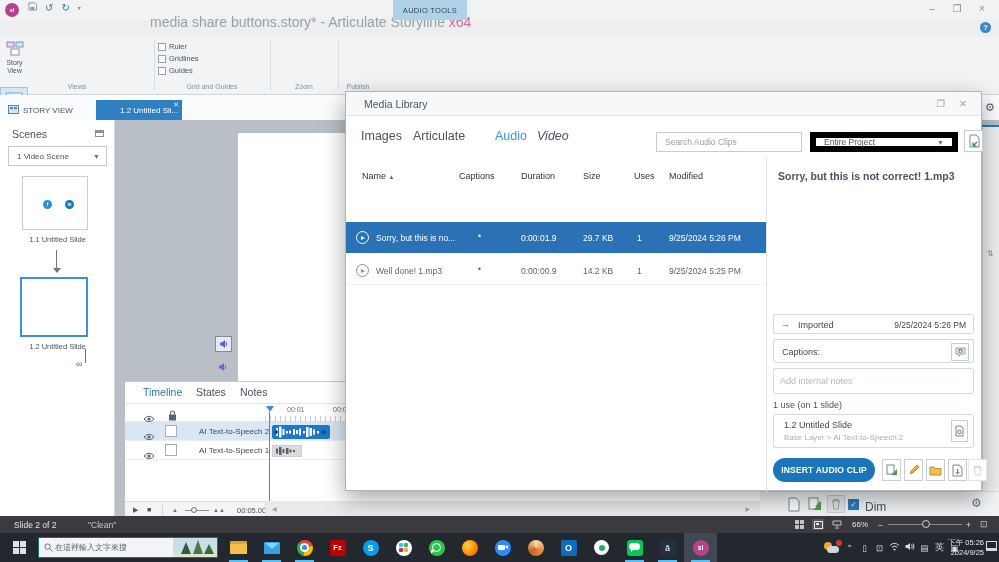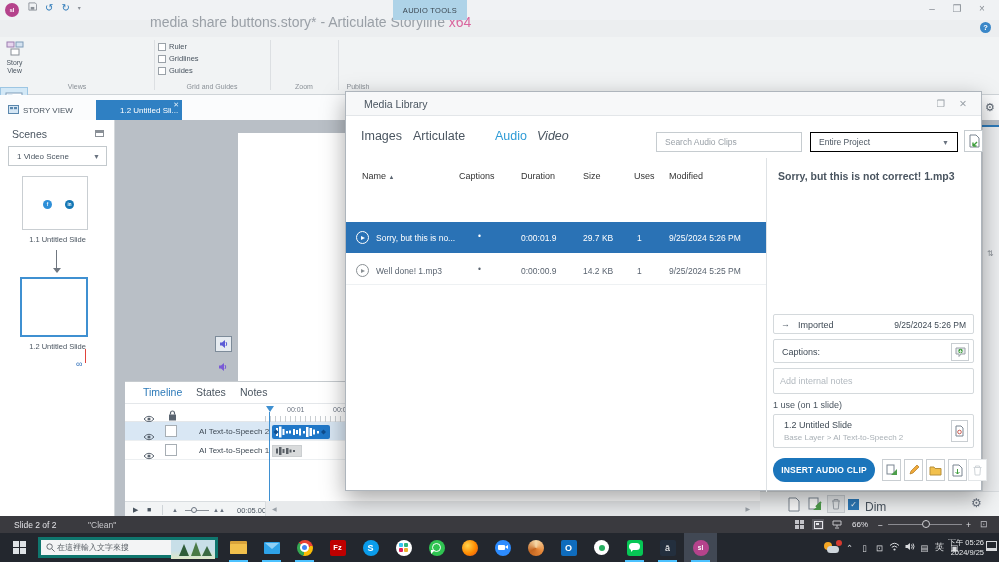--- a/index.html
+++ b/index.html
@@ -94,21 +94,21 @@
   .dialog{left:345px;top:91px;width:637px;height:400px;background:#fff;border:1px solid #aeb5bc;
         box-shadow:0 8px 22px rgba(0,0,0,.35);}
   .dlg-title{position:absolute;left:0;top:0;width:100%;height:24px;background:#f7f8f9;border-bottom:1px solid #e3e6e9;}
   .dlg-title .t{position:absolute;left:18px;top:6px;font-size:10.5px;color:#4a5560;}
   .dlg-ctl{position:absolute;top:6px;color:#9aa1a8;font-size:9.5px;}
   .mltab{position:absolute;top:37px;font-size:12.5px;color:#4a5560;}
   .mltab.active{color:#2e9bd6;}
   .mlsearch{position:absolute;left:310px;top:40px;width:146px;height:20px;border:1px solid #c6ccd0;
         font-size:8.5px;color:#4a5560;padding:0 8px;font-family:"Liberation Sans",sans-serif;}
   .mlsearch::placeholder{color:#9aa1a8;}
-  .mlscope{position:absolute;left:464px;top:40px;width:148px;height:20px;border:1px solid #000000;background:#fff;
+  .mlscope{position:absolute;left:464px;top:40px;width:148px;height:20px;border:6px solid #000000;background:#fff;
         font-size:8.5px;color:#4a5560;display:flex;align-items:center;padding-left:8px;}
   .mlimport{position:absolute;left:618px;top:38px;width:19px;height:22px;border:1px solid #c6ccd0;background:#fff;
         display:flex;align-items:center;justify-content:center;}
   .th{position:absolute;top:79px;font-size:9px;color:#333;}
   .mlrow{position:absolute;left:0;width:420px;margin-top:31px;}
   .cell{position:absolute;font-size:8.5px;}
   .playcirc{position:absolute;width:13px;height:13px;border-radius:50%;display:flex;align-items:center;justify-content:center;}
   .vdiv{position:absolute;left:420px;top:66px;width:1px;height:334px;background:#dee2e5;}
   .det-title{position:absolute;left:432px;top:78px;font-size:10.5px;color:#4a5560;font-weight:bold;width:200px;
         white-space:nowrap;overflow:hidden;}
@@ -133,21 +133,21 @@
   .statusbar{left:0;top:516px;width:999px;height:17px;background:#3a3a3f;color:#e4e4e8;font-size:8.5px;}
   .sb{position:absolute;top:4px;}
   .sbicon{position:absolute;top:3px;width:12px;height:11px;display:flex;align-items:center;justify-content:center;color:#c3c3c8;}
   .zoomtrack{position:absolute;left:888px;top:524px;width:74px;height:1px;background:#8a8a90;}
   .zoomthumb{position:absolute;left:922px;top:520px;width:8px;height:8px;border-radius:50%;background:#3a3a3f;border:1px solid #cfcfd3;}
   
   .taskbar{left:0;top:533px;width:999px;height:29px;background:#23272e;}
   .startbtn{left:0;top:533px;width:38px;height:29px;display:flex;align-items:center;justify-content:center;}
   .wingrid{display:grid;grid-template-columns:6px 6px;grid-template-rows:6px 6px;gap:1px;}
   .wingrid span{background:#dfe3e7;}
-  .tsearch{left:38px;top:537px;width:180px;height:21px;background:#f3f4f5;border:3px solid #0f766e;
+  .tsearch{left:38px;top:537px;width:180px;height:21px;background:#f3f4f5;border:1px solid #0f766e;
         display:flex;align-items:center;padding-left:5px;position:absolute;}
   .tsearch input{border:none;background:transparent;outline:none;font-size:8px;width:100px;
         font-family:"Liberation Sans",sans-serif;color:#4a5560;}
   .tsearch input::placeholder{color:#5a6066;}
   .tsimg{position:absolute;right:0;top:0;width:44px;height:19px;background:linear-gradient(#c8dfe8 55%,#dfe8c8);overflow:hidden;}
   .tree{position:absolute;width:0;height:0;border-left:5px solid transparent;border-right:5px solid transparent;}
   .tapp{top:533px;width:33px;height:29px;display:flex;align-items:center;justify-content:center;}
   .tapp.open::after{content:"";position:absolute;left:7px;bottom:0;width:19px;height:2px;background:#4cc2ff;}
   .tapp.active{background:#414854;}
   .tray{position:absolute;top:533px;height:29px;display:flex;align-items:center;color:#d8dadd;}

